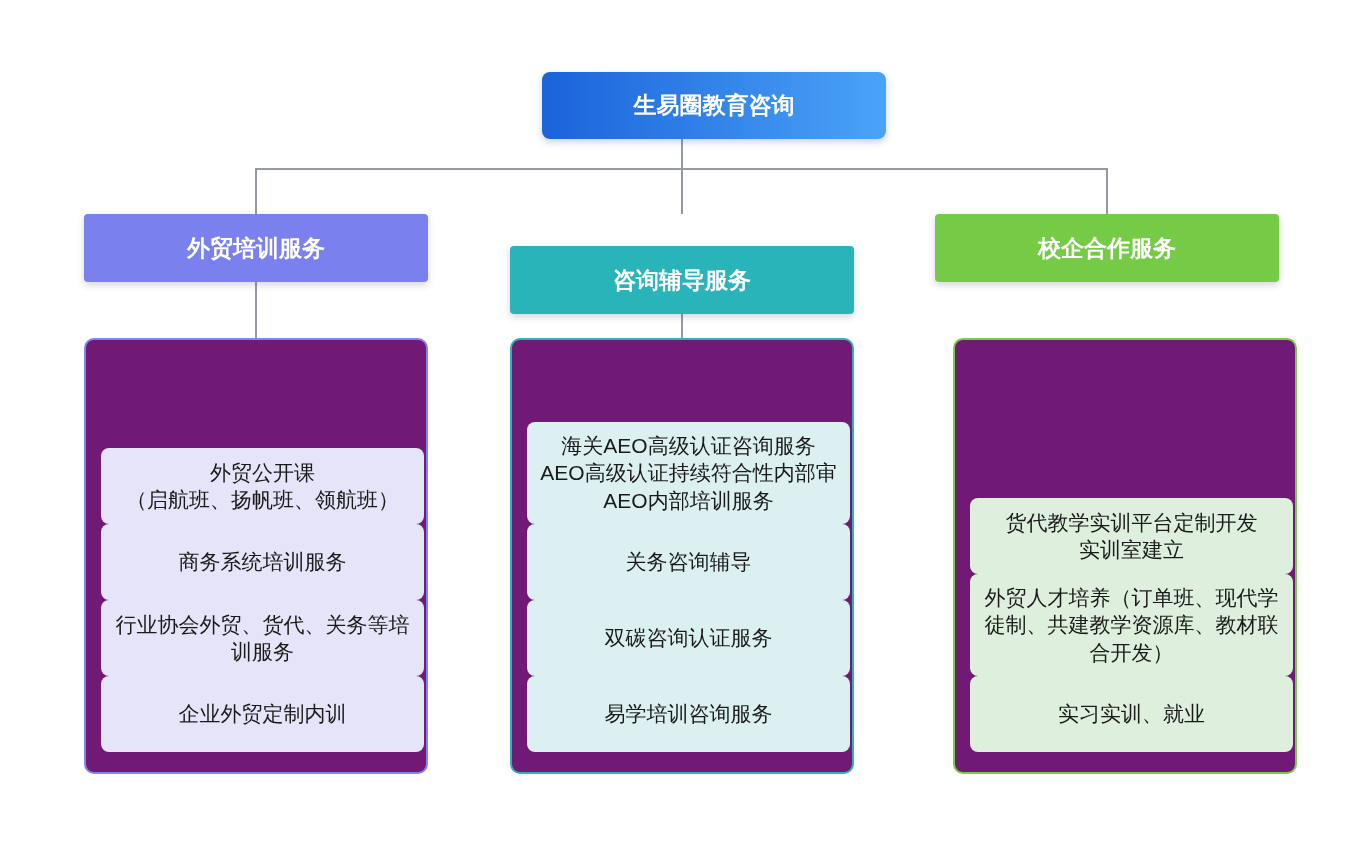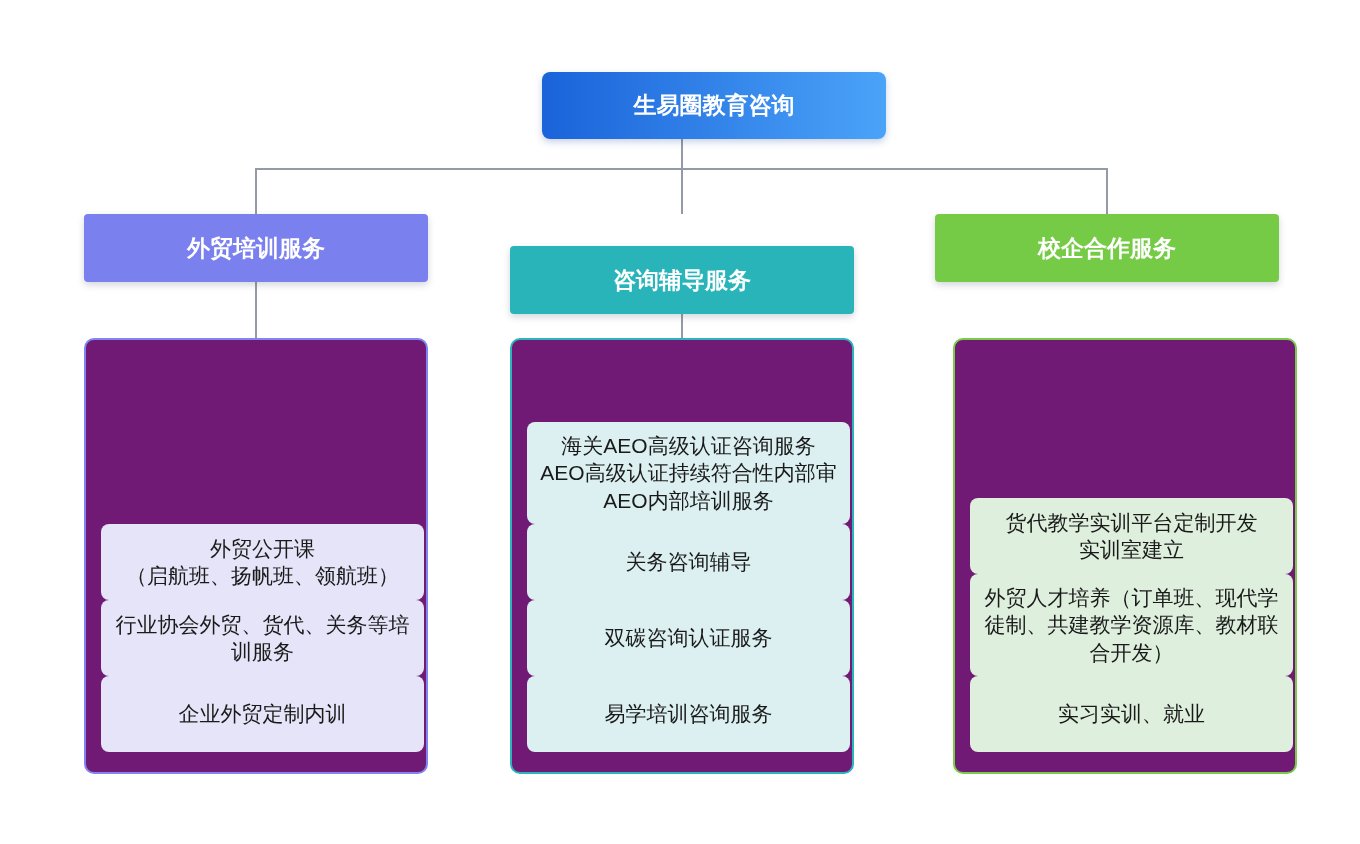--- a/index.html
+++ b/index.html
@@ -90,20 +90,23 @@
   <div class="hdr green x2">
     <span>校企合作服务</span>
   </div>
 
   <div class="cont purple x0">
     <div class="item">
       <span class="item-text">外贸公开课
 （启航班、扬帆班、领航班）</span>
     </div>
     <div class="item">
+      <span class="item-text">商务系统培训服务</span>
+    </div>
+    <div class="item">
       <span class="item-text">行业协会外贸、货代、关务等培训服务</span>
     </div>
     <div class="item">
       <span class="item-text">企业外贸定制内训</span>
     </div>
   </div>
 
   <div class="cont teal x1">
     <div class="item">
       <span class="item-text">海关AEO高级认证咨询服务

